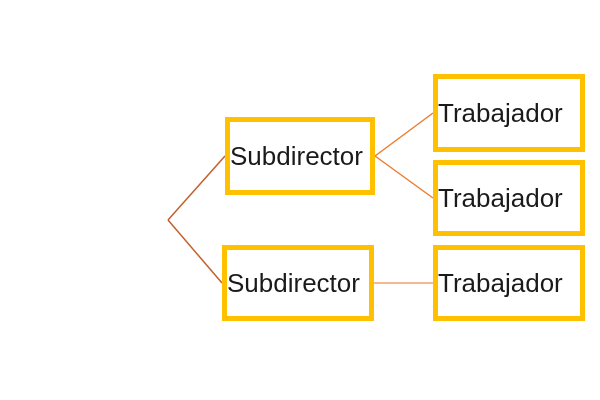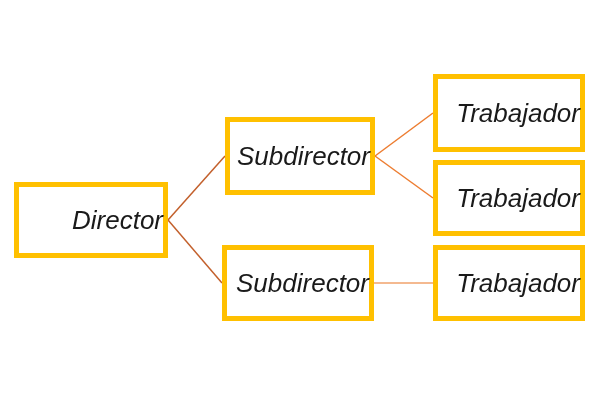--- a/index.html
+++ b/index.html
@@ -23,22 +23,21 @@
     height: 400px;
     pointer-events: none;
   }
   .node {
     position: absolute;
     box-sizing: border-box;
     background: #ffffff;
     border: 5px solid #FFC000;
     display: flex;
     align-items: center;
-    justify-content: flex-end;
-    font-style: italic;
+    justify-content: flex-start;
   }
   .node .label {
     font-size: 26px;
     line-height: 1;
     color: #1a1a1a;
     white-space: nowrap;
   }
   .n-director    { left: 14px;  top: 182px; width: 154px; height: 76px; }
   .n-sub1        { left: 225px; top: 117px; width: 150px; height: 78px; }
   .n-sub2        { left: 222px; top: 245px; width: 152px; height: 76px; }
@@ -52,23 +51,20 @@
 <div class="canvas">
 
   <svg class="connectors" width="600" height="400" viewBox="0 0 600 400" xmlns="http://www.w3.org/2000/svg">
     <line x1="168" y1="220" x2="225" y2="156" stroke-width="1.5" stroke="#C3602C"></line>
     <line x1="168" y1="220" x2="222" y2="283" stroke-width="1.5" stroke="#C3602C"></line>
     <line x1="375" y1="156" x2="433" y2="113" stroke-width="1.5" stroke="#ED7D31"></line>
     <line x1="375" y1="156" x2="433" y2="198" stroke-width="1.5" stroke="#ED7D31"></line>
     <line x1="374" y1="283" x2="433" y2="283" stroke-width="1.5" stroke="#F0A26B"></line>
   </svg>
 
-  <div class="node n-director">
-    <span class="label">Director</span>
-  </div>
 
   <div class="node n-sub1">
     <span class="label">Subdirector</span>
   </div>
 
   <div class="node n-sub2">
     <span class="label">Subdirector</span>
   </div>
 
   <div class="node n-tra1">

